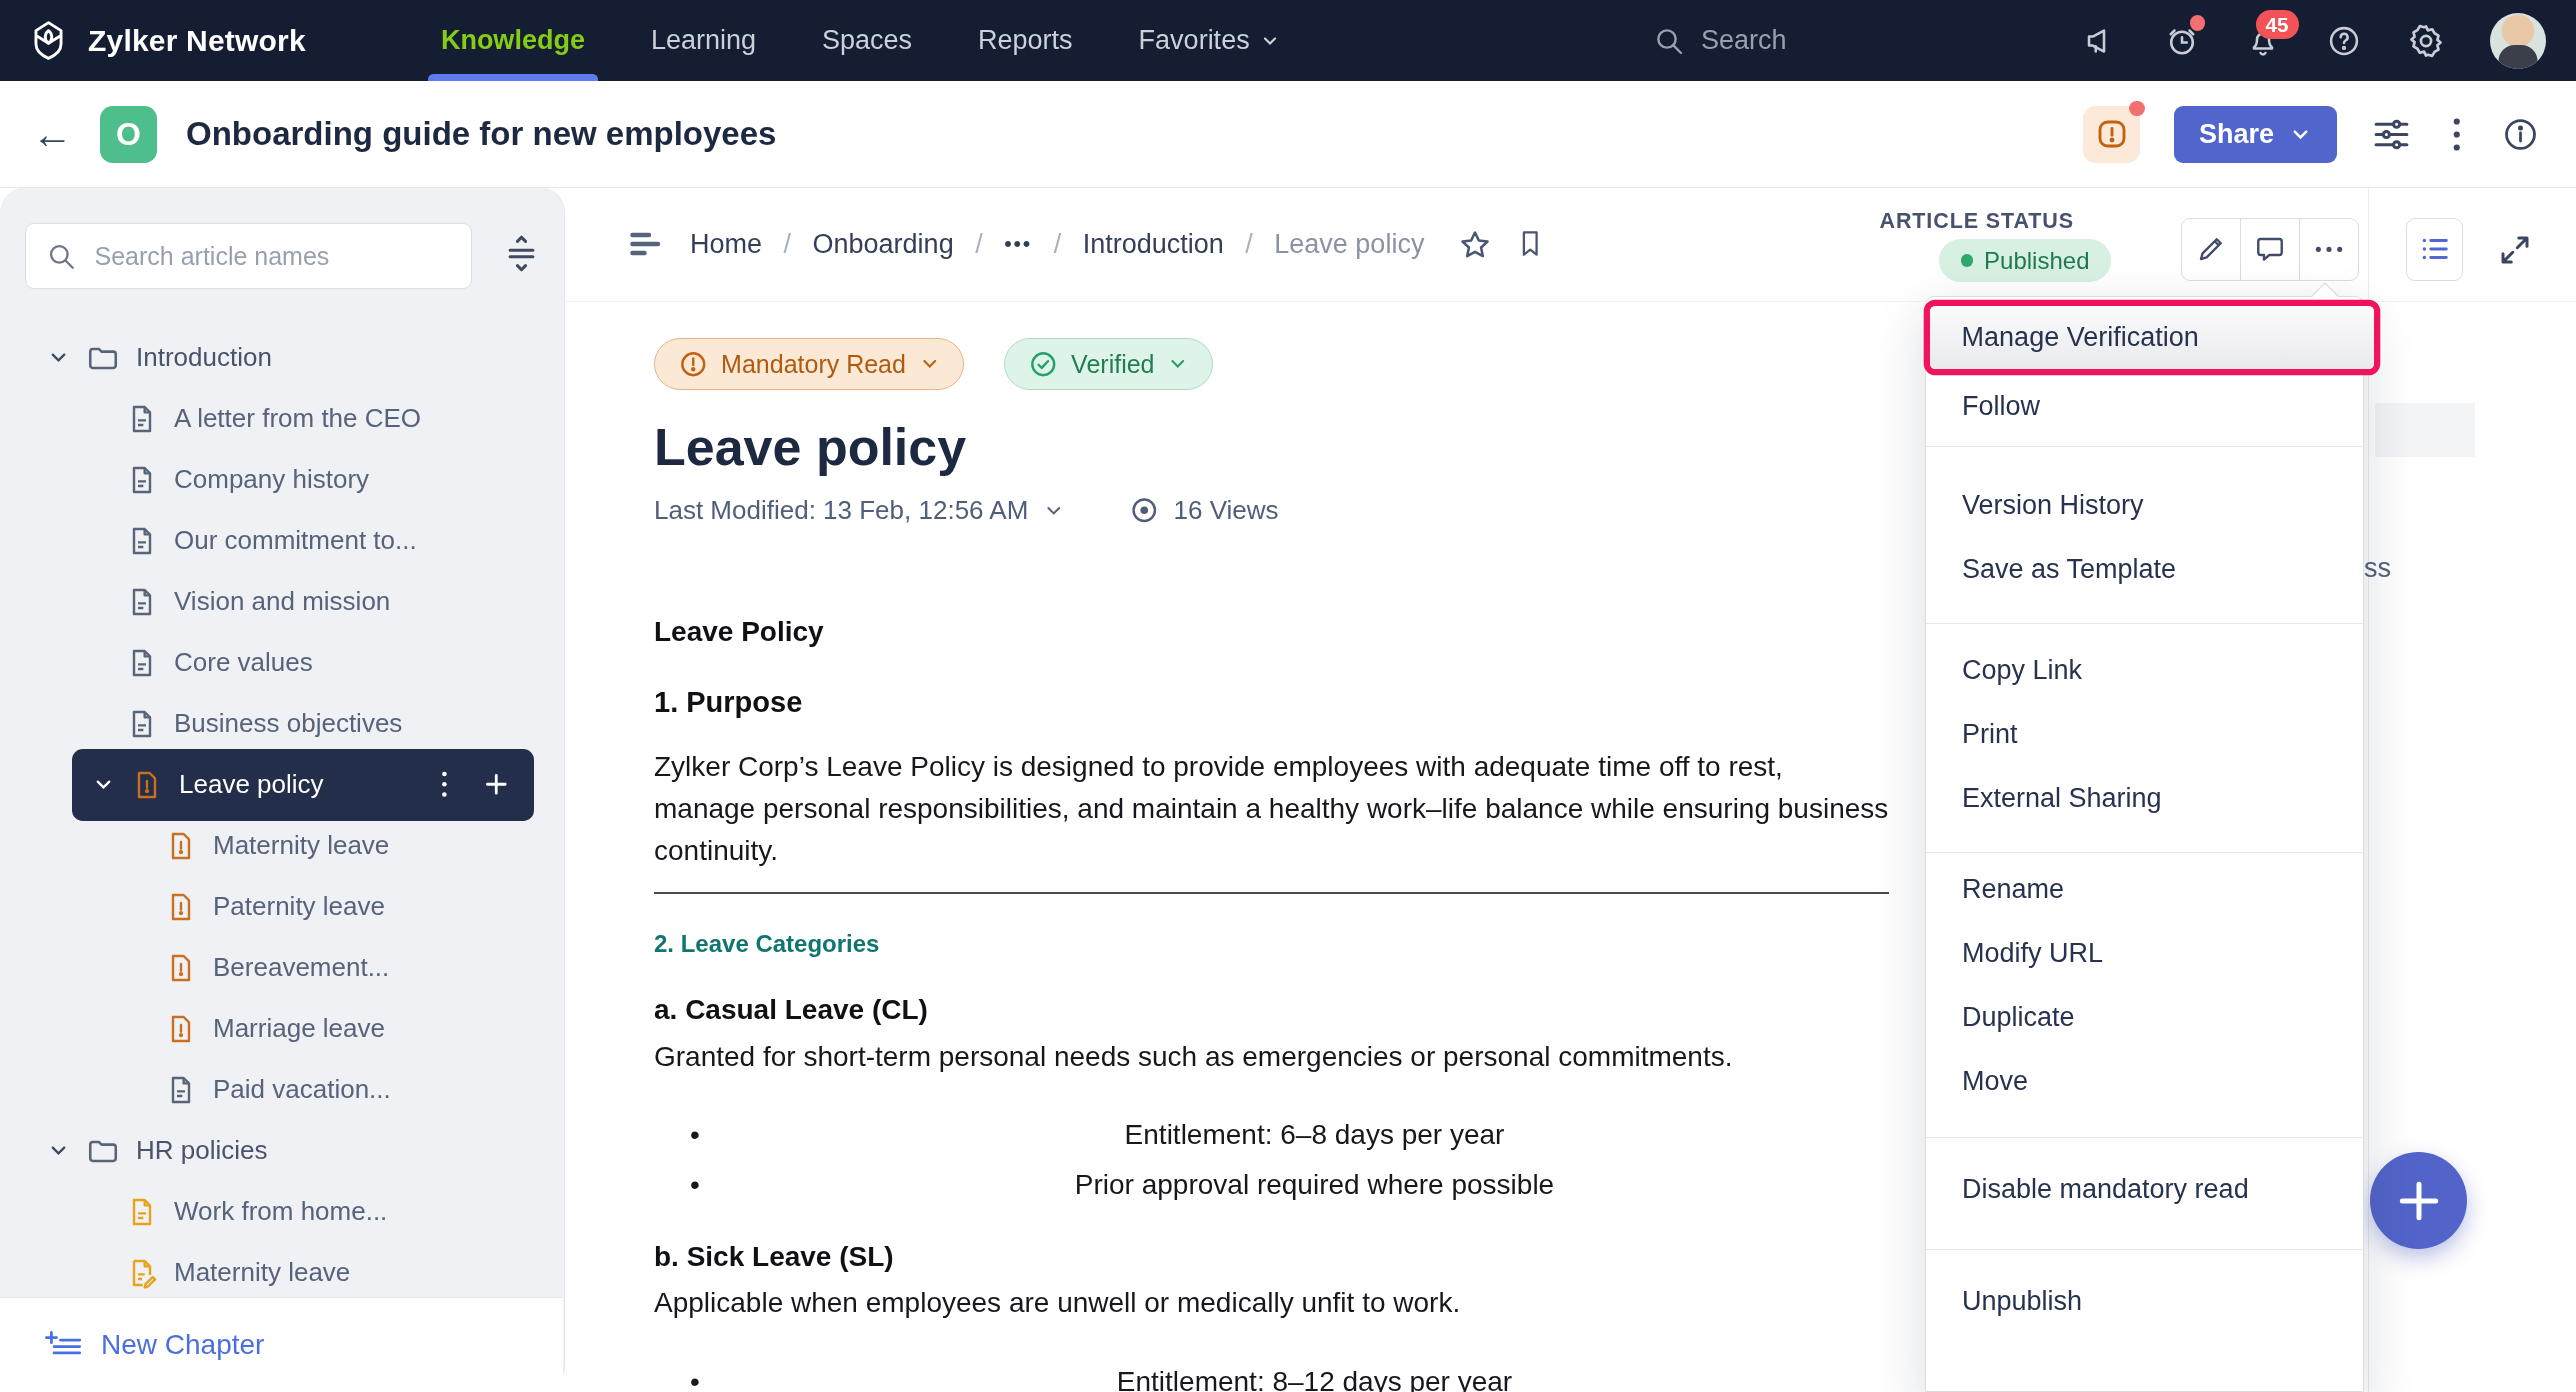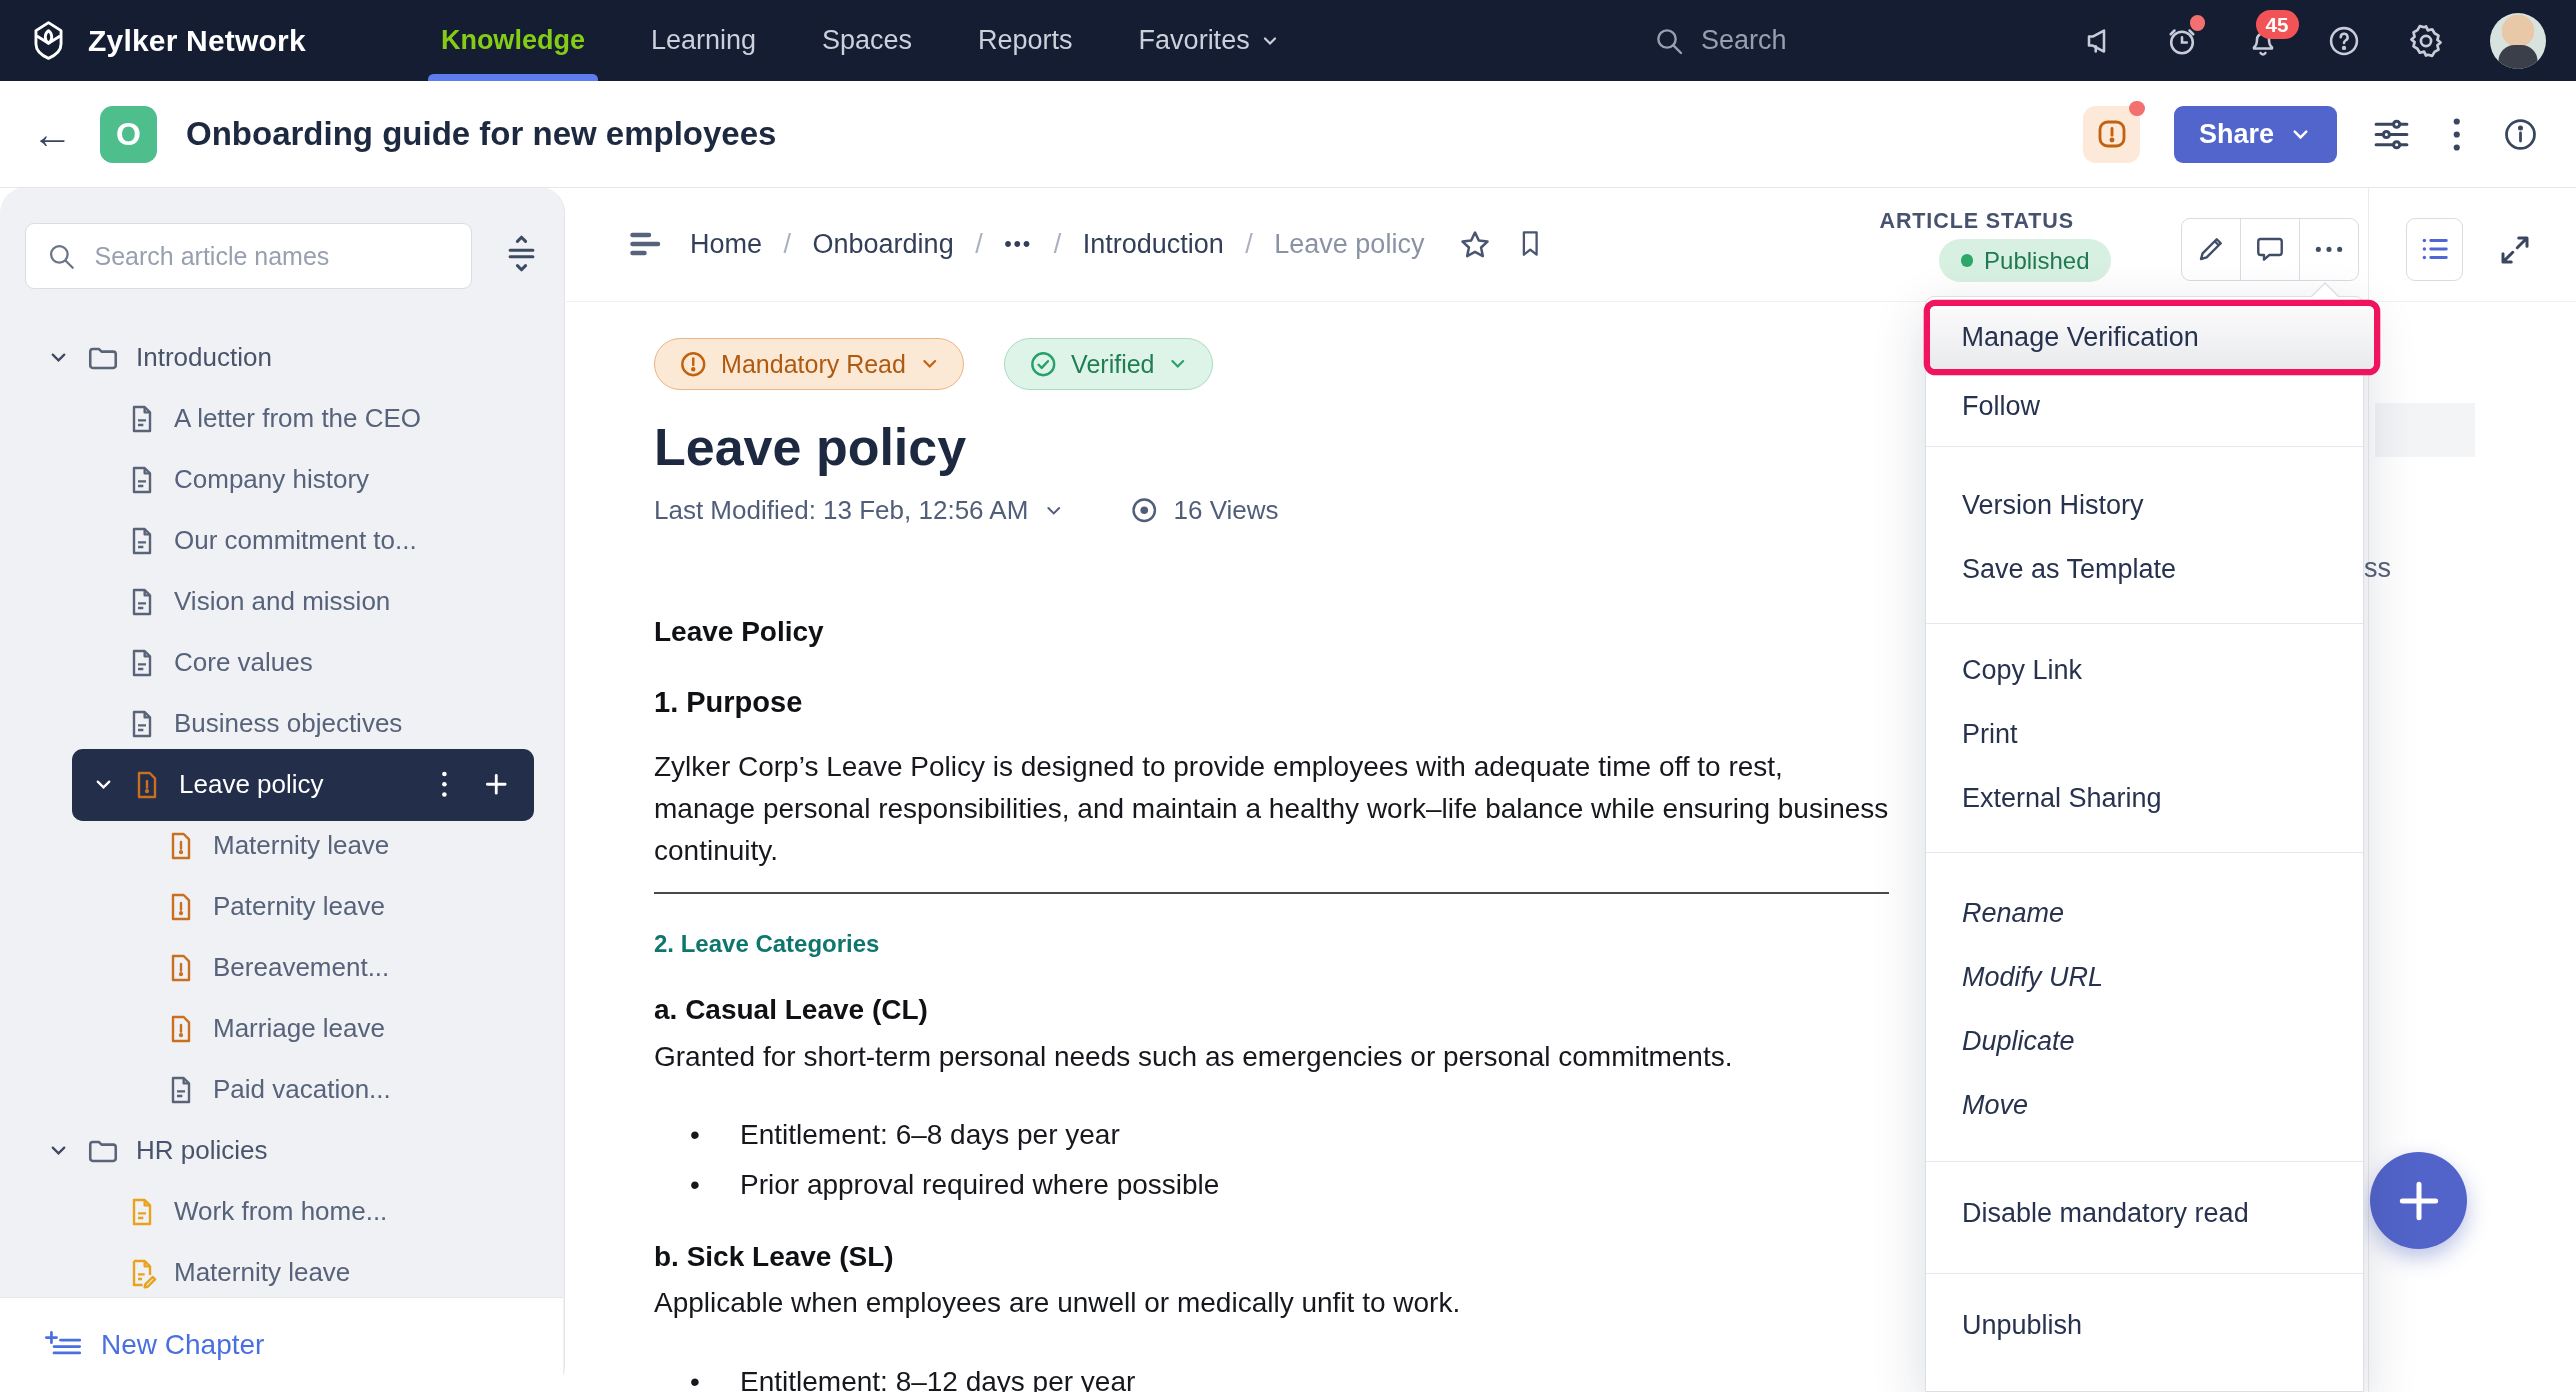--- a/index.html
+++ b/index.html
@@ -102,21 +102,21 @@
   .metarow{margin-top:18px;display:flex;align-items:center;gap:14.4px;color:#515E79;font-size:26px;}
   .metaviews{display:flex;align-items:center;gap:14.4px;margin-left:50px;}
   .bodycopy{color:#16181D;}
   .h-sm{margin-top:90px;font-size:28px;font-weight:bold;color:#0F1115;}
   .h-purpose{margin-top:38px;font-size:29px;font-weight:bold;color:#0F1115;}
   .para{margin-top:27px;font-size:28px;line-height:1.5;width:1235px;}
   .rule{margin-top:20px;width:1235px;border:none;border-top:2.7px solid #4A4A4A;}
   .h-lg{margin-top:36px;font-size:24px;font-weight:bold;color:#0f766e;}
   .h-sub{margin-top:36px;font-size:28px;font-weight:bold;color:#0F1115;}
   .para2{margin-top:10.8px;font-size:28px;line-height:1.45;width:1235px;}
-  .blist{margin-top:38px;}
+  .blist{margin-top:38px;text-align:center;}
   .blist li{list-style:none;position:relative;padding-left:86px;font-size:28px;line-height:1.4;}
   .blist li + li{margin-top:10.8px;}
   .blist li::before{content:"•";position:absolute;left:36px;font-size:28px;}
 
   
   .vline{position:absolute;left:2368px;top:187px;width:0.9px;height:1205px;background:#E9EBEF;}
   .gbox{position:absolute;left:2375px;top:403px;width:100px;height:54px;background:#F3F4F6;}
   .frag-ss{position:absolute;left:2364px;top:553px;font-size:27px;color:#566077;}
 
   
@@ -124,21 +124,21 @@
         border:0.9px solid #DBDEE4;border-radius:9px 9px 0 0;z-index:60;
         box-shadow:0 18px 54px rgba(20,30,60,.16);}
   .menu::before{content:"";position:absolute;top:-15.2px;left:384px;border:15.2px solid transparent;
         border-top:none;border-bottom:15.2px solid #DBDEE4;}
   .menu::after{content:"";position:absolute;top:-13.5px;left:386px;border:13.5px solid transparent;
         border-top:none;border-bottom:13.5px solid #fff;}
   .mgroup{padding:7.2px 0;}
   .mgroup + .mgroup{border-top:0.9px solid #E5E7EB;}
   .mgroup.g2{padding:27px 0 21.5px;}
   .mgroup.g3{padding:14.4px 0 21.5px;}
-  .mgroup.g4{padding:29px 0 23px;font-style:italic;}
+  .mgroup.g4{padding:5px 0 23px;}
   .mgroup.g5{padding:20px 0 27px;}
   .mgroup.g6{padding:20px 0 36px;}
   .mi{height:64px;display:flex;align-items:center;padding-left:36px;font-size:27px;color:#27324F;cursor:pointer;}
   .mi.highlighted{height:63px;margin:1.8px -10.8px 5.4px 3.6px;padding-left:32px;border-radius:5.4px;
         background:linear-gradient(180deg,#fbfbfc 0%,#e9eaec 100%);
         box-shadow:0 0 0 6.3px #F0135E;}
 
   
   .fab{position:absolute;left:2370px;top:1152px;width:97px;height:97px;border-radius:50%;
        background:#5264C9;display:flex;align-items:center;justify-content:center;z-index:55;

